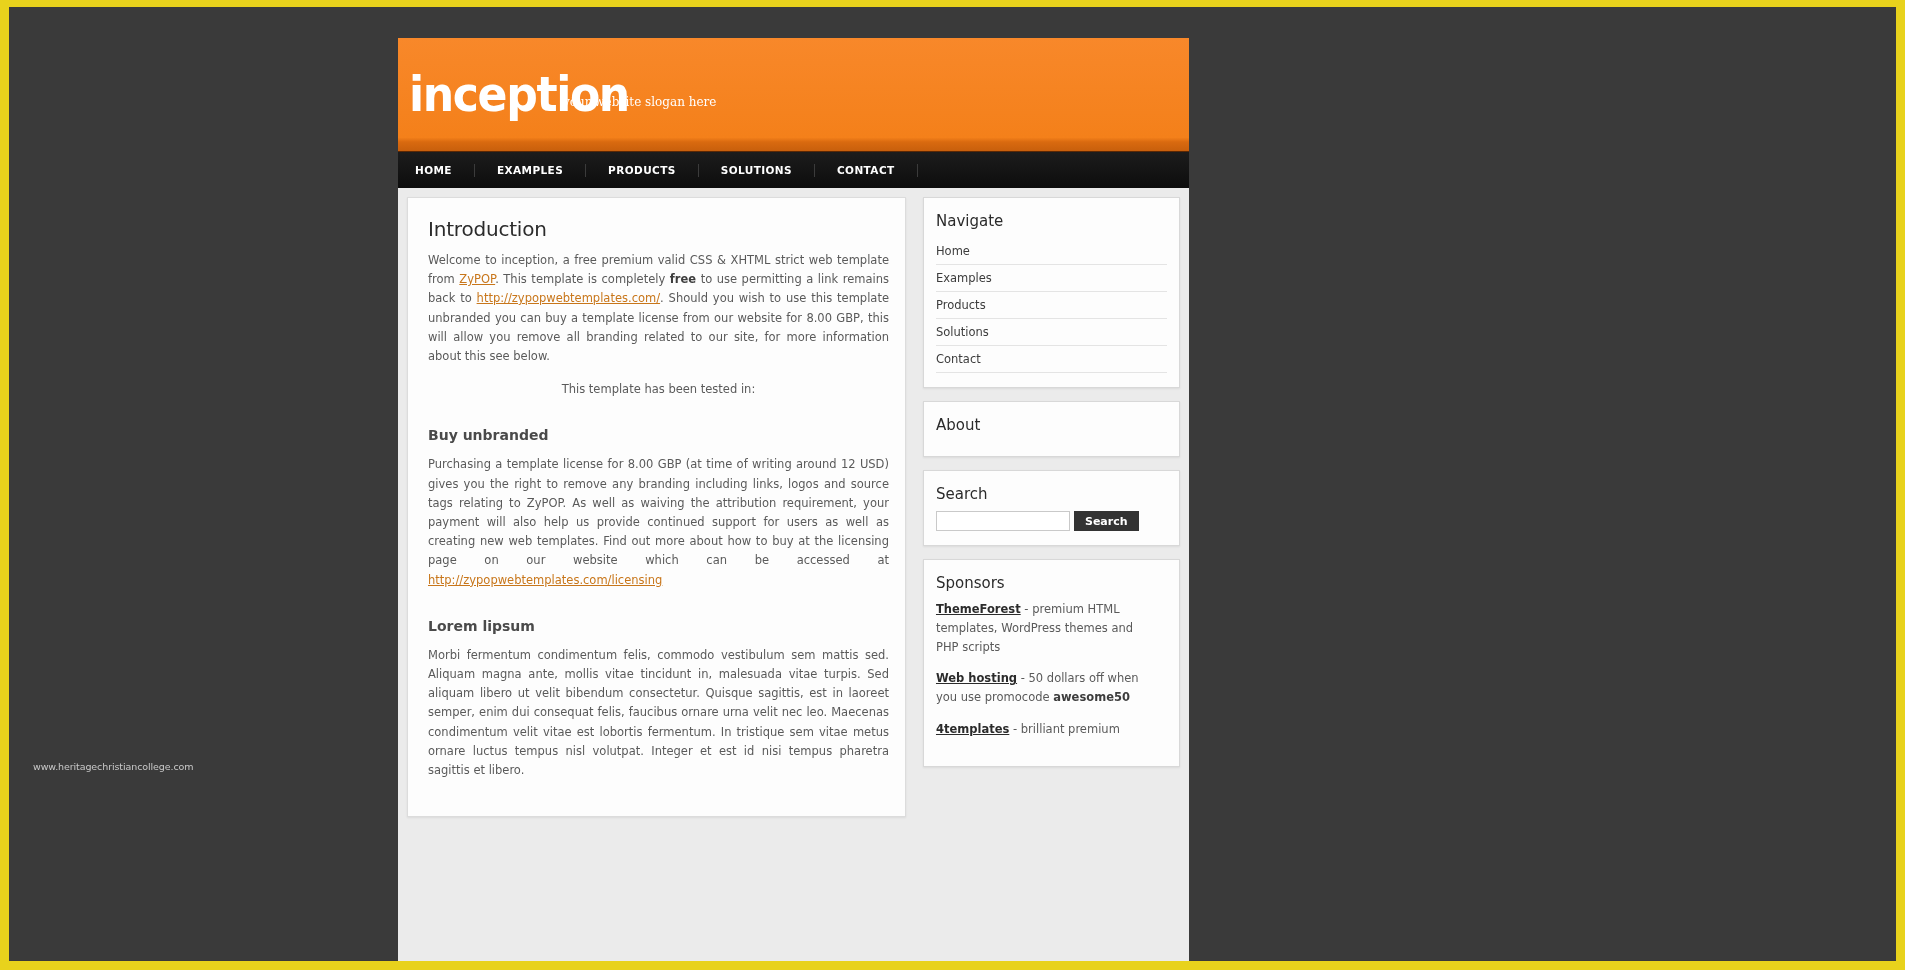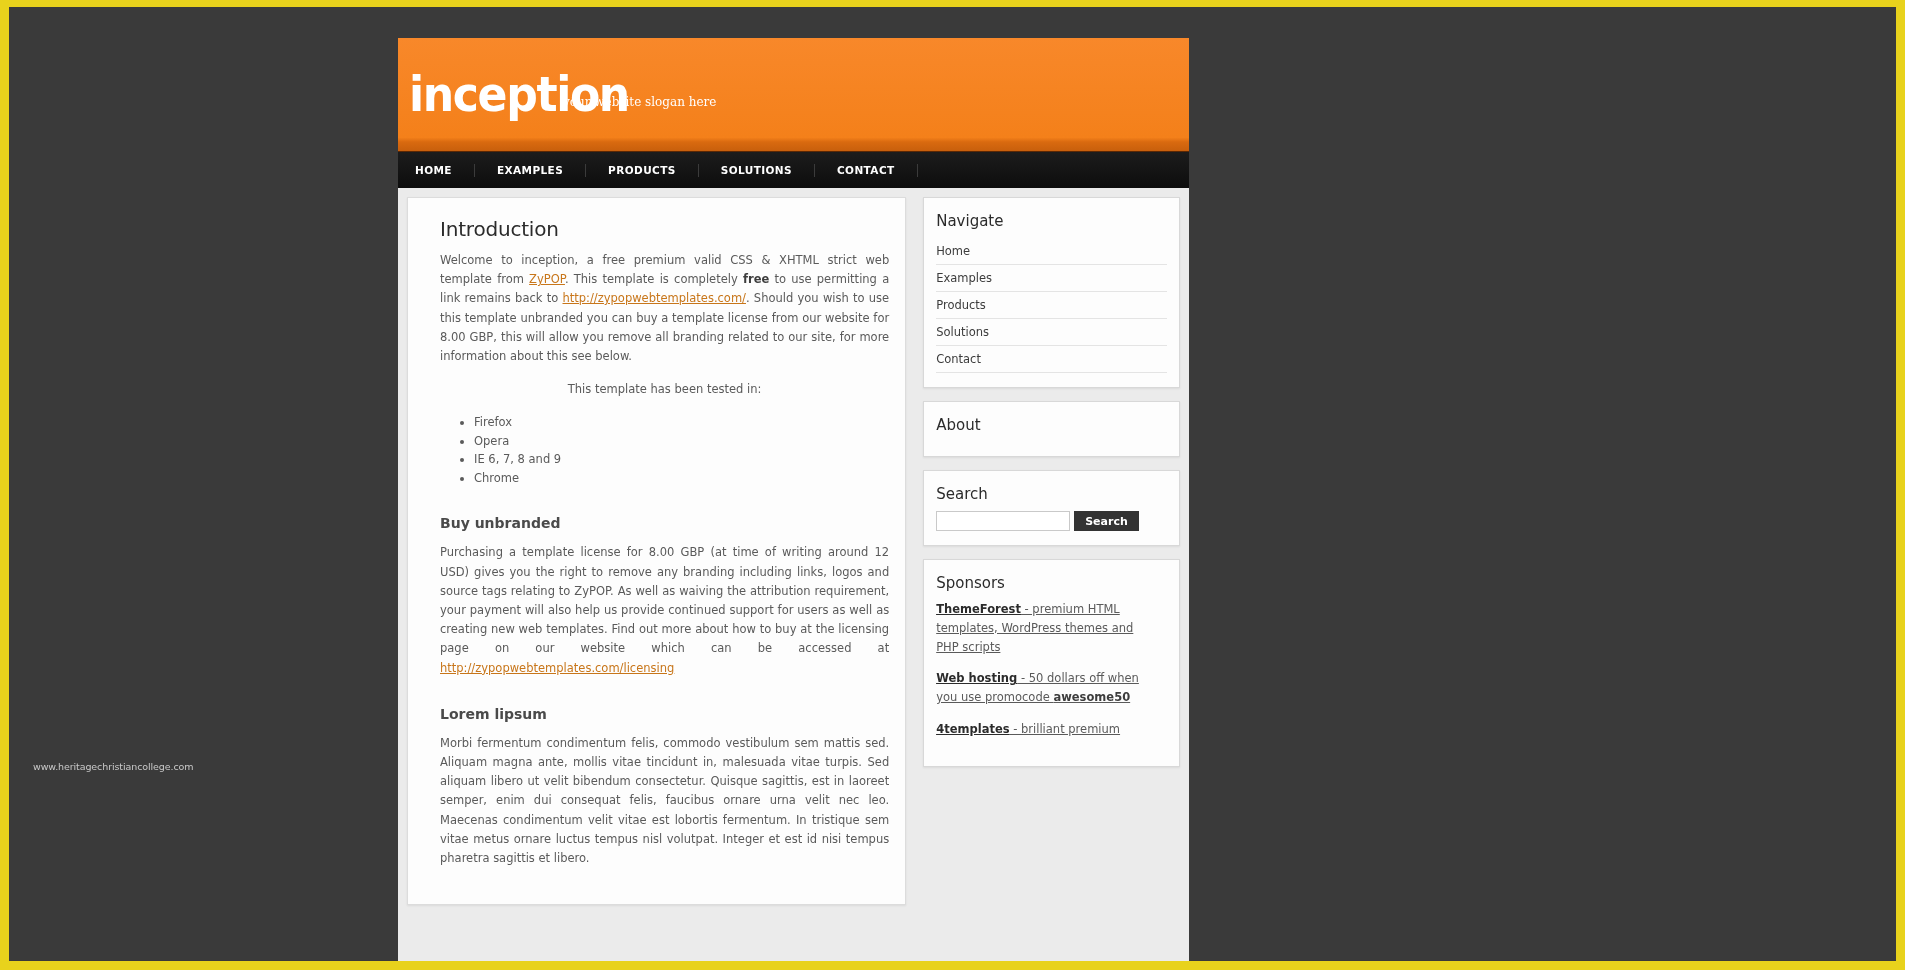--- a/index.html
+++ b/index.html
@@ -90,21 +90,21 @@
     padding: 9px 9px 0 9px;
     gap: 0px;
     box-sizing: border-box;
     align-items: flex-start;
   }
   .content {
     width: 524px;
     background: #fdfdfd;
     border: 1px solid #dcdcdc;
     box-shadow: 0 1px 2px rgba(0,0,0,0.07);
-    padding: 14px 16px 22px 32px;
+    padding: 14px 16px 22px 20px;
     box-sizing: border-box;
   }
   .sidebar {
     width: 271px;
     margin-left: 17px;
   }
   .widget {
     background: #fdfdfd;
     border: 1px solid #d8d8d8;
     box-shadow: 0 1px 2px rgba(0,0,0,0.07);
@@ -201,21 +201,20 @@
     padding: 0 11px;
     height: 20px;
     cursor: pointer;
   }
   .sponsor {
     font-family: "DejaVu Sans", sans-serif;
     font-size: 11.5px;
     color: #5a5a5a;
     line-height: 18.8px;
     margin: 0 14px 13px 0;
-    text-decoration: underline;
   }
   .sponsor a {
     color: #2b2b2b;
     font-weight: bold;
     text-decoration: underline;
     cursor: pointer;
   }
   .watermark {
     position: absolute;
     left: 24px; top: 754px;
@@ -249,26 +248,20 @@
 
     <div class="wrap">
 
       <div class="content">
         <h1 class="page-title">Introduction</h1>
 
         <p><span>Welcome to inception, a free premium valid CSS &amp; XHTML strict web template from </span><a class="lnk">ZyPOP</a><span>. This template is completely </span><strong>free</strong><span> to use permitting a link remains back to </span><a class="lnk">http://zypopwebtemplates.com/</a><span>. Should you wish to use this template unbranded you can buy a template license from our website for 8.00 GBP, this will allow you remove all branding related to our site, for more information about this see below.</span></p>
 
         <p class="noj">This template has been tested in:</p>
 
-        <ul>
-          <li>Firefox</li>
-          <li>Opera</li>
-          <li>IE 6, 7, 8 and 9</li>
-          <li>Chrome</li>
-        </ul>
 
         <h2 class="sect">Buy unbranded</h2>
         <p><span>Purchasing a template license for 8.00 GBP (at time of writing around 12 USD) gives you the right to remove any branding including links, logos and source tags relating to ZyPOP. As well as waiving the attribution requirement, your payment will also help us provide continued support for users as well as creating new web templates. Find out more about how to buy at the licensing page on our website which can be accessed at </span><a class="lnk">http://zypopwebtemplates.com/licensing</a></p>
 
         <h2 class="sect">Lorem lipsum</h2>
         <p>Morbi fermentum condimentum felis, commodo vestibulum sem mattis sed. Aliquam magna ante, mollis vitae tincidunt in, malesuada vitae turpis. Sed aliquam libero ut velit bibendum consectetur. Quisque sagittis, est in laoreet semper, enim dui consequat felis, faucibus ornare urna velit nec leo. Maecenas condimentum velit vitae est lobortis fermentum. In tristique sem vitae metus ornare luctus tempus nisl volutpat. Integer et est id nisi tempus pharetra sagittis et libero.</p>
       </div>
 
       <div class="sidebar">
 

